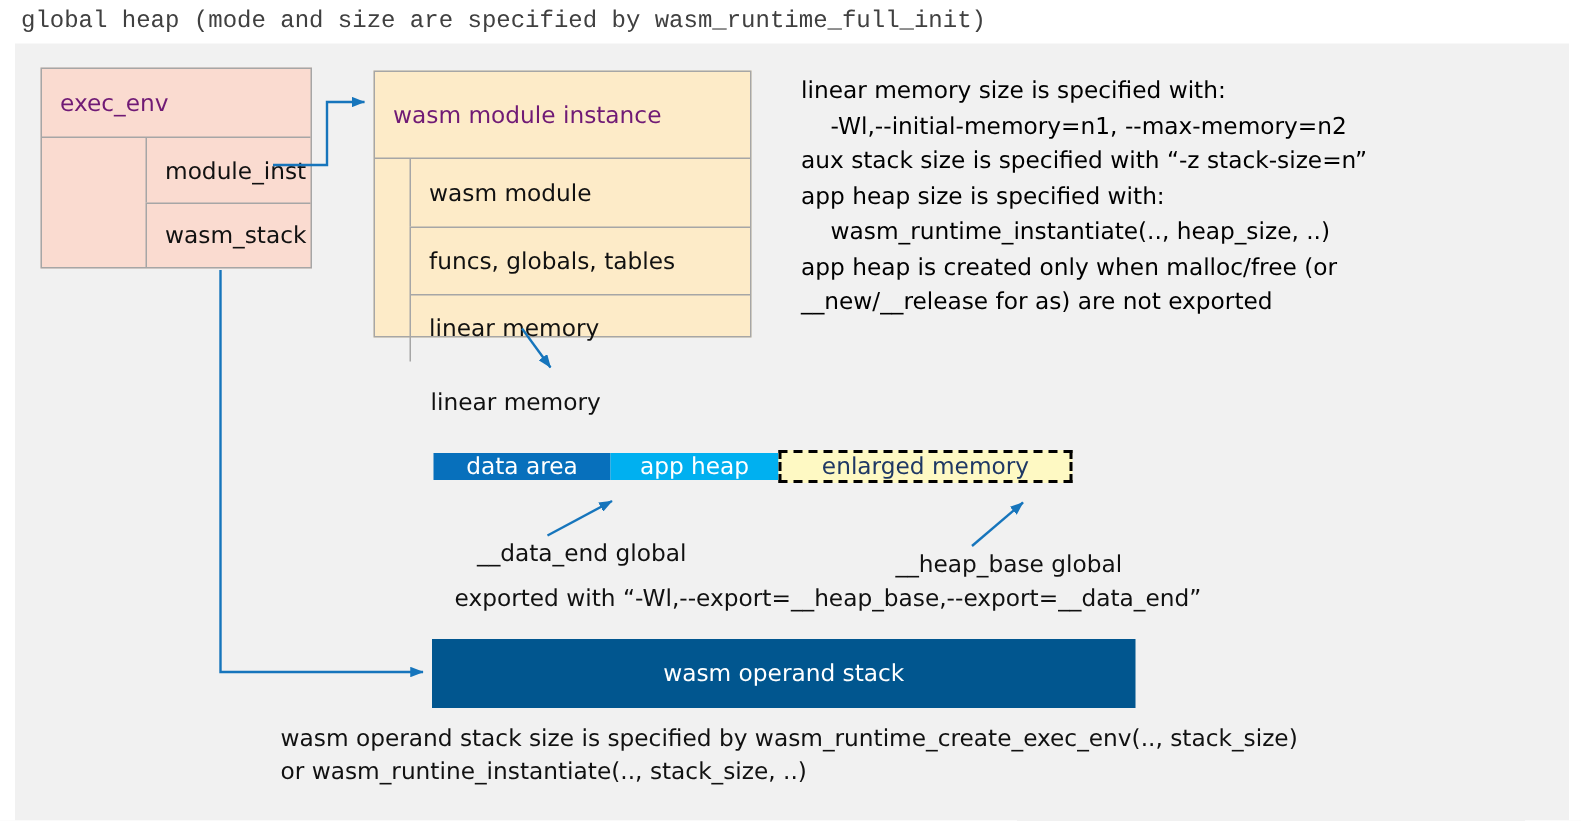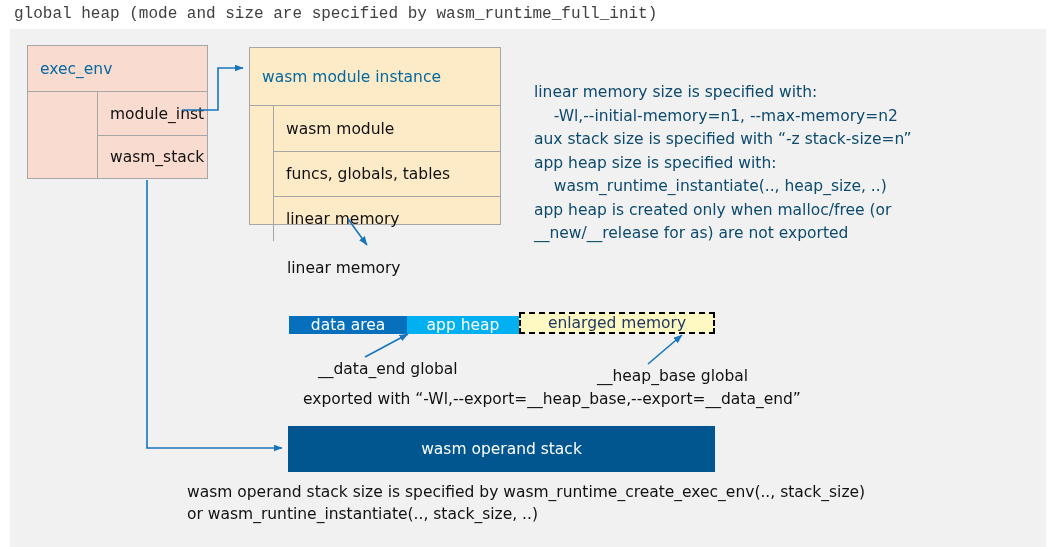--- a/index.html
+++ b/index.html
@@ -44,21 +44,21 @@
     box-sizing: border-box;
     border: 1px solid #a6a6a6;
   }
   .struct-header {
     box-sizing: border-box;
     border-bottom: 1px solid #a6a6a6;
     display: flex;
     align-items: center;
     padding-left: 12px;
     font-size: 15.5px;
-    color: #0369a1;
+    color: #701a75;
   }
   .struct-rows {
     display: flex;
     flex-direction: column;
   }
   .struct-row {
     box-sizing: border-box;
     display: flex;
     align-items: stretch;
   }
@@ -102,40 +102,39 @@
   #wasm-module-instance-box .struct-row { height: 45px; }
 
   
   #linear-memory-notes {
     position: absolute;
     left: 534px;
     top: 49px;
     width: 500px;
     font-size: 15.5px;
     line-height: 23.5px;
-    color: #0c4a6e;
+    color: #000000;
     white-space: pre;
-    margin-top: 32px;
   }
 
   
   #linear-memory-label {
     position: absolute;
     left: 287px;
     top: 259px;
     font-size: 15.5px;
     color: #111;
   }
   #linear-memory-bar {
     position: absolute;
     left: 289px;
     top: 288px;
     height: 46px;
     display: flex;
-    align-items: flex-end;
+    align-items: center;
   }
   .mem-seg {
     display: flex;
     align-items: center;
     justify-content: center;
     font-size: 15.5px;
     color: #ffffff;
     box-sizing: border-box;
     white-space: nowrap;
   }
@@ -143,21 +142,21 @@
     color: #1f3864;
     background: #fef9c3;
     border: 2.5px dashed #000000;
   }
 
   
   #wasm-operand-stack-bar {
     position: absolute;
     left: 288px;
     top: 426px;
-    width: 427px;
+    width: 469px;
     height: 46px;
     background: #01568f;
     display: flex;
     align-items: center;
     justify-content: center;
     color: #ffffff;
     font-size: 15.5px;
   }
 
   

